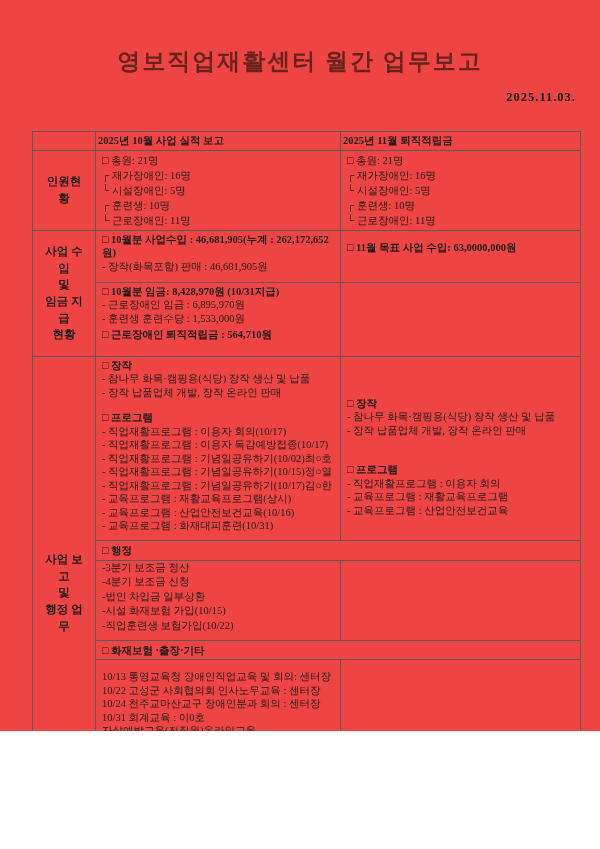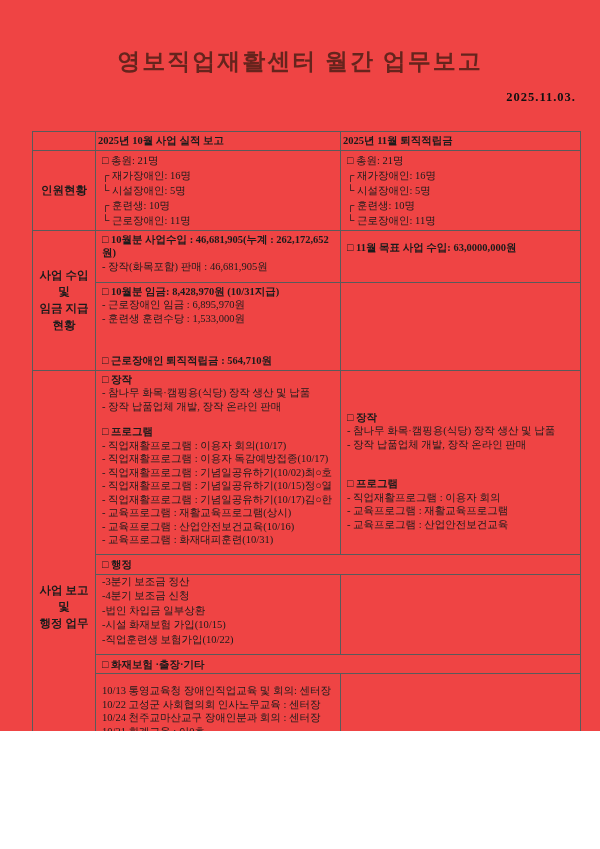--- a/index.html
+++ b/index.html
@@ -8,31 +8,31 @@
   .title{position:absolute;top:46px;left:0;width:100%;margin:0;text-align:center;
          font-size:23px;font-weight:bold;letter-spacing:2px;color:var(--title-color,#66241d);}
   .date{position:absolute;top:90px;right:24px;font-size:12.5px;font-weight:bold;letter-spacing:1px;color:#111;margin-left:36px;}
   table.report{position:absolute;left:32px;top:131px;width:548px;border-collapse:collapse;
                table-layout:fixed;font-size:10.5px;line-height:13.5px;}
   table.report,table.report th,table.report td{border:1px solid #5a5a5a;}
   table.report{border-color:#404040;}
   th,td{vertical-align:top;padding:2px 4px 2px 6px;font-weight:normal;text-align:left;overflow:hidden;}
   .head-row th{text-align:left;font-weight:bold;padding:2px;border-bottom:2px solid #2f2f2f;}
   .rowhead{text-align:center;vertical-align:middle;font-weight:bold;white-space:pre-line;
-           padding:6px;font-size:11.5px;line-height:1.45;}
+           padding:12px;font-size:11.5px;line-height:1.45;}
   .lines{white-space:pre-line;}
   .b{font-weight:bold;}
   .h-head{height:18px}.h-pers{height:66px}.h-r2a{height:52px}.h-r2b{height:74px}
   .h-r3a{height:184px}.h-band1{height:20px}.h-r3b{height:80px}.h-band2{height:18px}.h-r3c{height:170px}
   .cell-pers{line-height:15px;}
   .cell-rev-nov{padding-top:10px;}
   .cell-nov-plan{padding-top:40px;}
   .block-gap{margin-top:12px;}
   .block-gap-lg{margin-top:26px;}
-  .sev-gap{margin-top:29px;}
+  .sev-gap{margin-top:3px;}
   .cell-admin{padding-top:0;line-height:14.5px;}
   .cell-training{padding-top:10px;}
   .cell-dash{vertical-align:middle;padding-left:8px;}
   .band-cell{font-weight:bold;padding:3px 4px 2px 6px;}
 </style>
 </head>
 <body>
 
 <div class="page">
 

